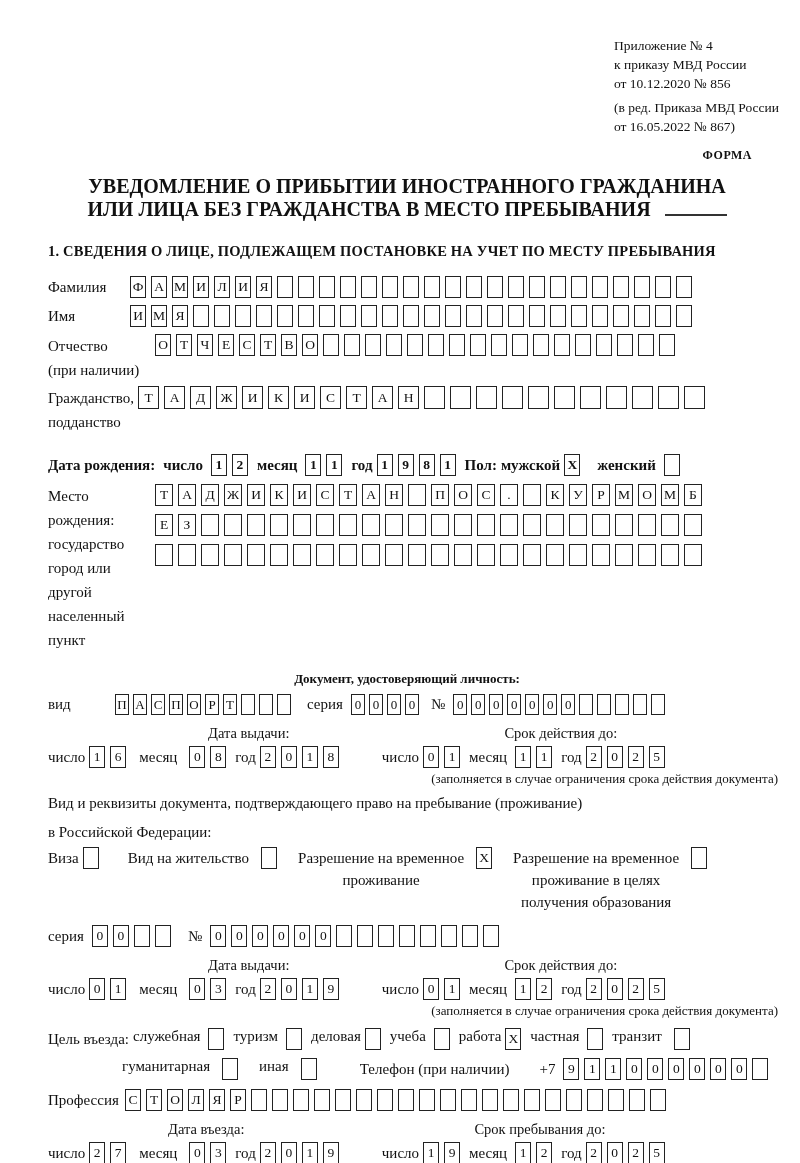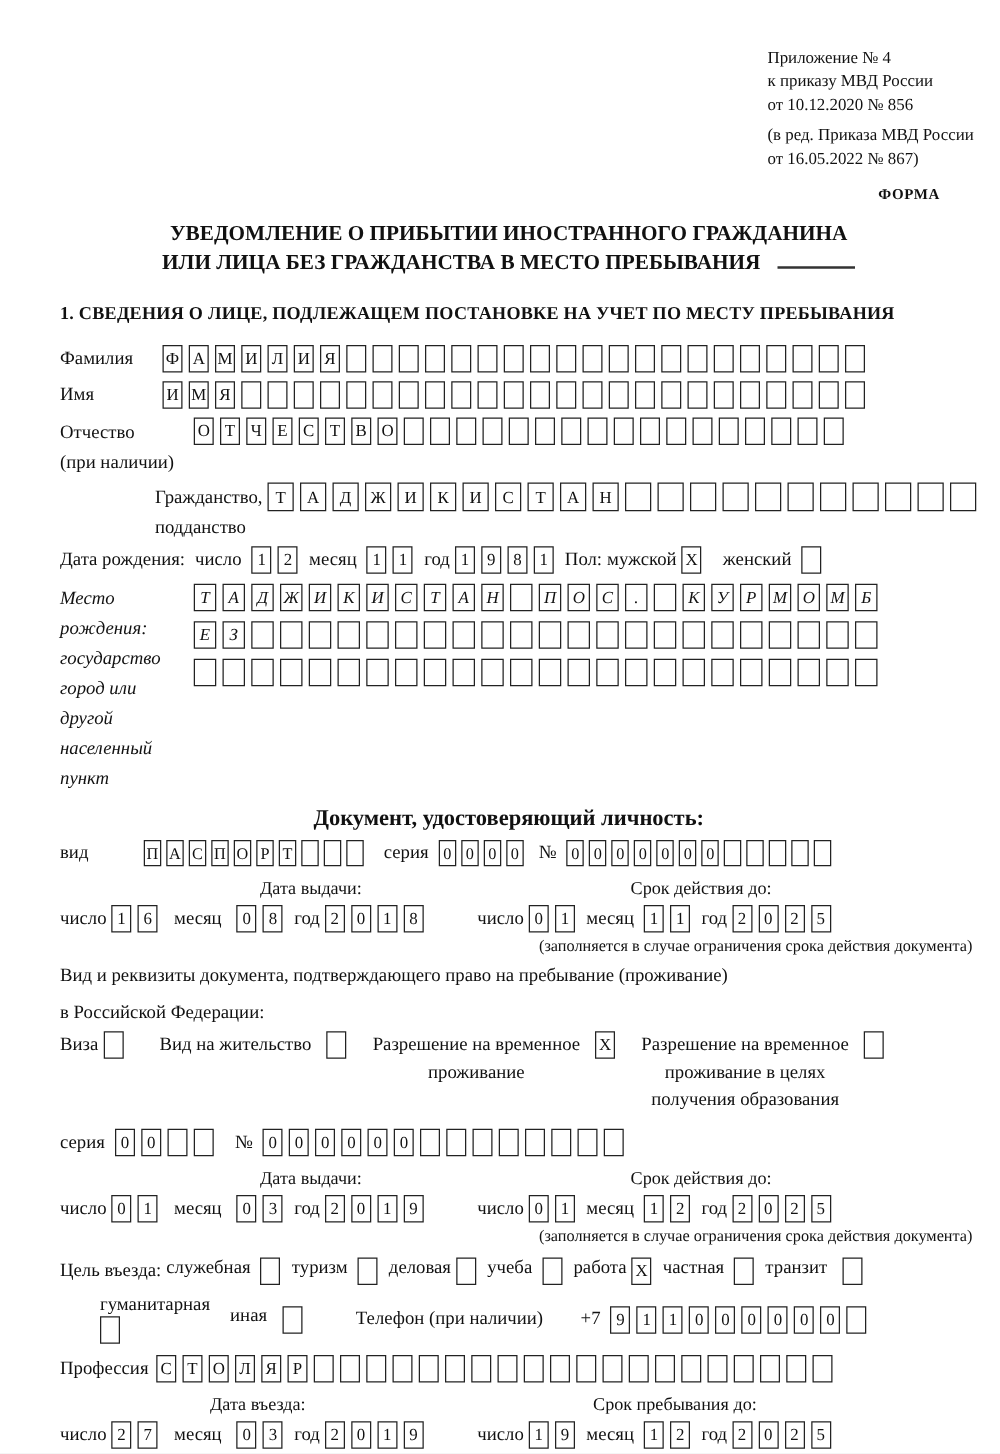--- a/index.html
+++ b/index.html
@@ -6,40 +6,40 @@
   html,body { background:#e8e8e8; }
   body { font-family:"Liberation Serif","DejaVu Serif",serif; color:#111; }
   .page {
     position:relative; width:800px; height:1163px; background:#ffffff;
     margin:0 auto; padding:36px 14px 20px 48px; overflow:hidden;
     font-size:15px;
   }
   .hdr-block { margin-left:566px; font-size:13.5px; line-height:19px; }
   .hdr-block .gap { height:5px; }
   .forma { text-align:right; padding-right:34px; font-weight:bold; margin-top:12px; font-size:12px; letter-spacing:.5px; }
-  .title { text-align:center; font-weight:bold; font-size:17px; line-height:23px; margin-top:12px; margin-left:-20px; }
+  .title { text-align:center; font-weight:bold; font-size:20px; line-height:23px; margin-top:12px; margin-left:-20px; }
   .title .uline { display:inline-block; width:62px; border-bottom:2px solid #333; height:14px; margin-left:14px; }
   .sec-head { font-weight:bold; font-size:14.5px; margin-top:22px; letter-spacing:.2px; }
   .row { display:flex; align-items:flex-start; margin-top:7px; }
   .lbl { flex:none; line-height:22px; }
   .lbl2 { line-height:24px; }
   .w82 { width:82px; } .w90 { width:90px; } .w107 { width:107px; } .w67 { width:67px; } .w77 { width:77px; }
   .boxes { display:flex; flex-wrap:nowrap; }
   .cbox {
     flex:none; display:inline-flex; align-items:center; justify-content:center;
     width:16px; height:22px; border:1.5px solid #222; margin-right:5px;
     font-size:13.5px; line-height:1; background:#fff;
   }
   .md .cbox { width:18px; }
   .lg .cbox { width:21px; height:23px; }
   .sm .cbox { width:14px; height:21px; margin-right:4px; font-size:13px; }
   .inline { display:flex; align-items:flex-start; }
   .dates-heads { display:flex; margin-top:10px; font-size:14.5px; }
   .note { font-size:13px; text-align:right; padding-right:8px; margin-top:3px; }
-  .center-bold { text-align:center; font-weight:bold; font-size:18px; margin-top:9px; margin-left:-20px; }
+  .center-bold { text-align:center; font-weight:bold; font-size:13px; margin-top:19px; margin-left:-20px; }
   .opt { display:flex; align-items:flex-start; }
   .opt .txt { text-align:center; line-height:22px; }
   .gap4 { width:4px; } .gap8 { width:8px; } .gap12 { width:12px; } .gap16 { width:16px; }
 </style>
 </head>
 <body>
 
 <div class="page">
 
   <div class="hdr-block">
@@ -149,21 +149,21 @@
         <span class="cbox"></span>
         <span class="cbox"></span>
         <span class="cbox"></span>
         <span class="cbox"></span>
         <span class="cbox"></span>
         <span class="cbox"></span>
         <span class="cbox"></span>
       </span>
   </div>
 
-  <div class="row" style="margin-top:4px;justify-content:flex-end;">
+  <div class="row" style="margin-top:4px;">
     <span class="lbl w90 lbl2"><span>Гражданство,</span><br><span>подданство</span></span>
     <span class="boxes lg">
         <span class="cbox">Т</span>
         <span class="cbox">А</span>
         <span class="cbox">Д</span>
         <span class="cbox">Ж</span>
         <span class="cbox">И</span>
         <span class="cbox">К</span>
         <span class="cbox">И</span>
         <span class="cbox">С</span>
@@ -177,21 +177,21 @@
         <span class="cbox"></span>
         <span class="cbox"></span>
         <span class="cbox"></span>
         <span class="cbox"></span>
         <span class="cbox"></span>
         <span class="cbox"></span>
         <span class="cbox"></span>
       </span>
   </div>
 
-  <div class="row" style="margin-top:3px; align-items:center;">
+  <div class="row" style="margin-top:20px; align-items:center;font-weight:bold;">
     <span class="lbl">Дата рождения:</span>
       <span class="gap8"></span>
     <span>число</span>
       <span class="gap8"></span>
     <span class="boxes">
         <span class="cbox">1</span>
         <span class="cbox">2</span>
       </span>
       <span class="gap4"></span>
     <span>месяц</span>
@@ -218,21 +218,21 @@
         <span class="cbox">X</span>
       </span>
       <span class="gap12"></span>
     <span>женский</span>
       <span class="gap8"></span>
     <span class="boxes">
         <span class="cbox"></span>
       </span>
   </div>
 
-  <div class="row" style="margin-top:8px;font-style:italic;">
+  <div class="row" style="margin-top:8px;">
     <span class="lbl w107 lbl2">
       <span>Место рождения:</span><br>
       <span>государство</span><br>
       <span>город или другой</span><br>
       <span>населенный пункт</span>
     </span>
     <span>
       <span class="boxes md" style="margin-bottom:8px;">
           <span class="cbox">Т</span>
           <span class="cbox">А</span>
@@ -590,21 +590,21 @@
       <span class="gap4"></span>
     <span class="inline">
         <span>транзит</span>
         <span class="gap12"></span>
         <span class="boxes">
           <span class="cbox"></span>
         </span>
       </span>
   </div>
   <div class="row" style="margin-top:8px; align-items:center;">
-    <span class="inline" style="margin-left:32px;flex-direction:column;">
+    <span class="inline" style="margin-left:74px;">
         <span>гуманитарная</span>
         <span class="gap12"></span>
         <span class="boxes">
           <span class="cbox"></span>
         </span>
       </span>
       <span class="gap16"></span>
     <span class="inline">
         <span>иная</span>
         <span class="gap12"></span>

